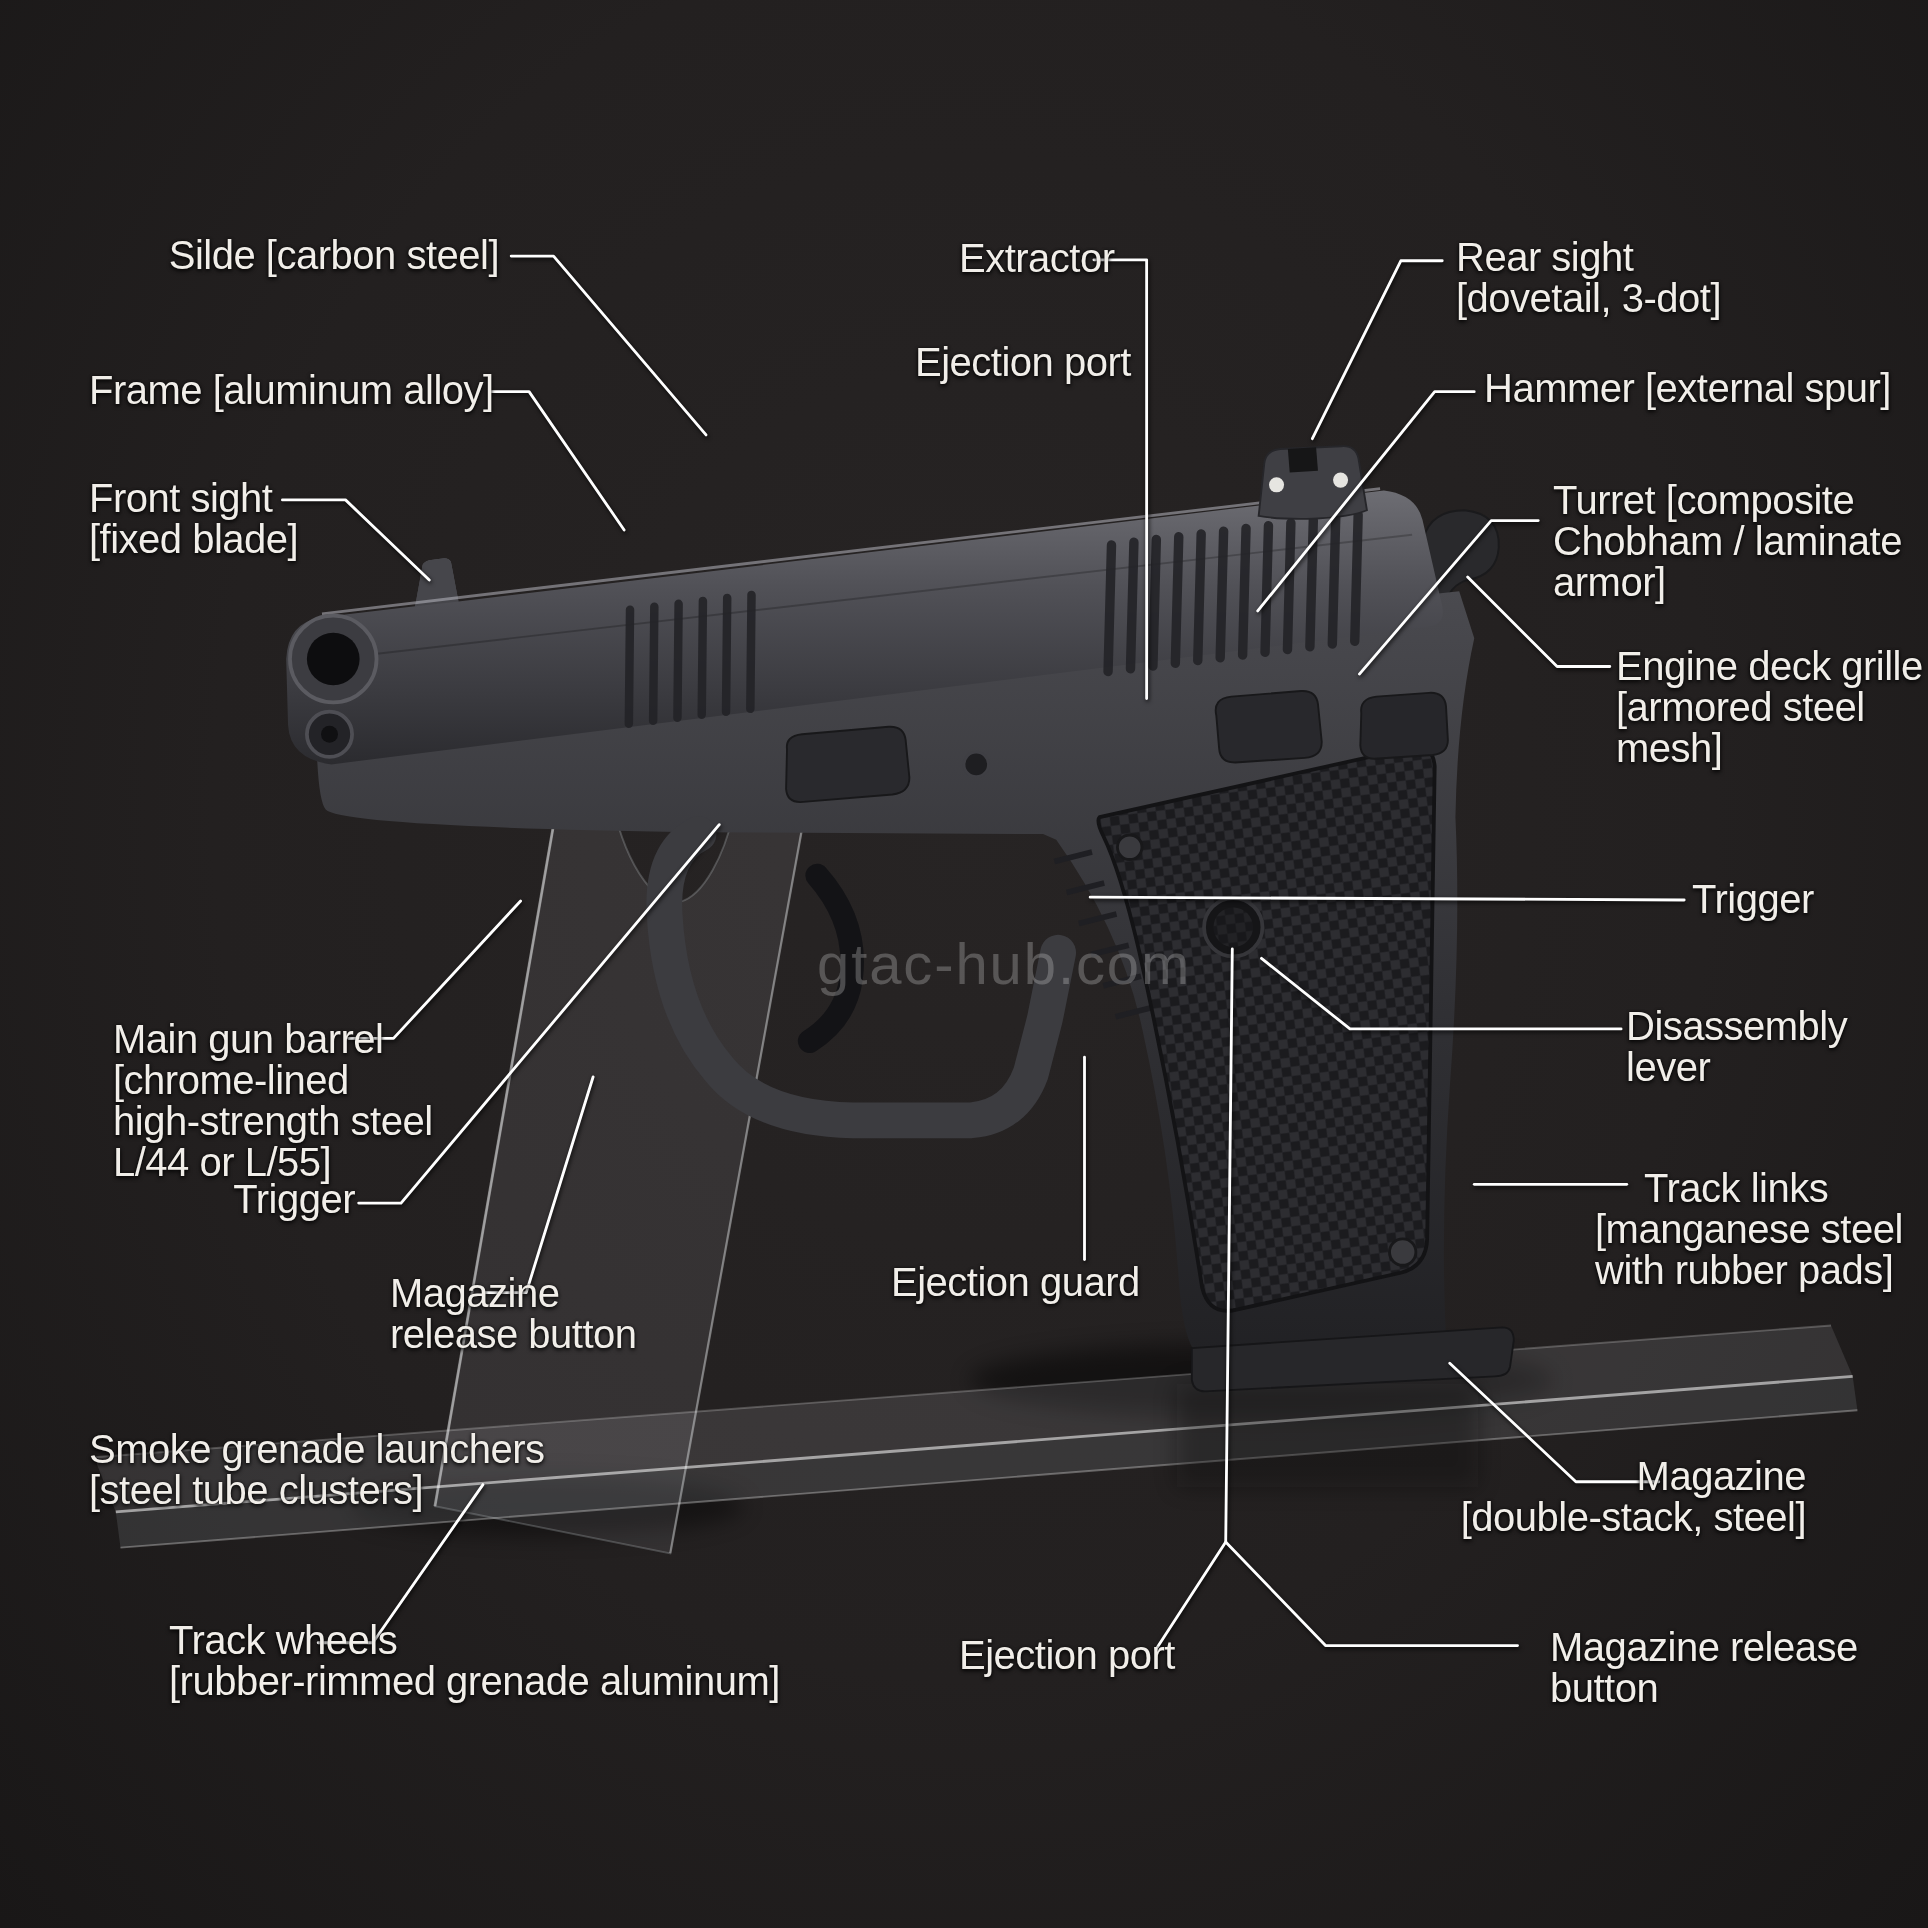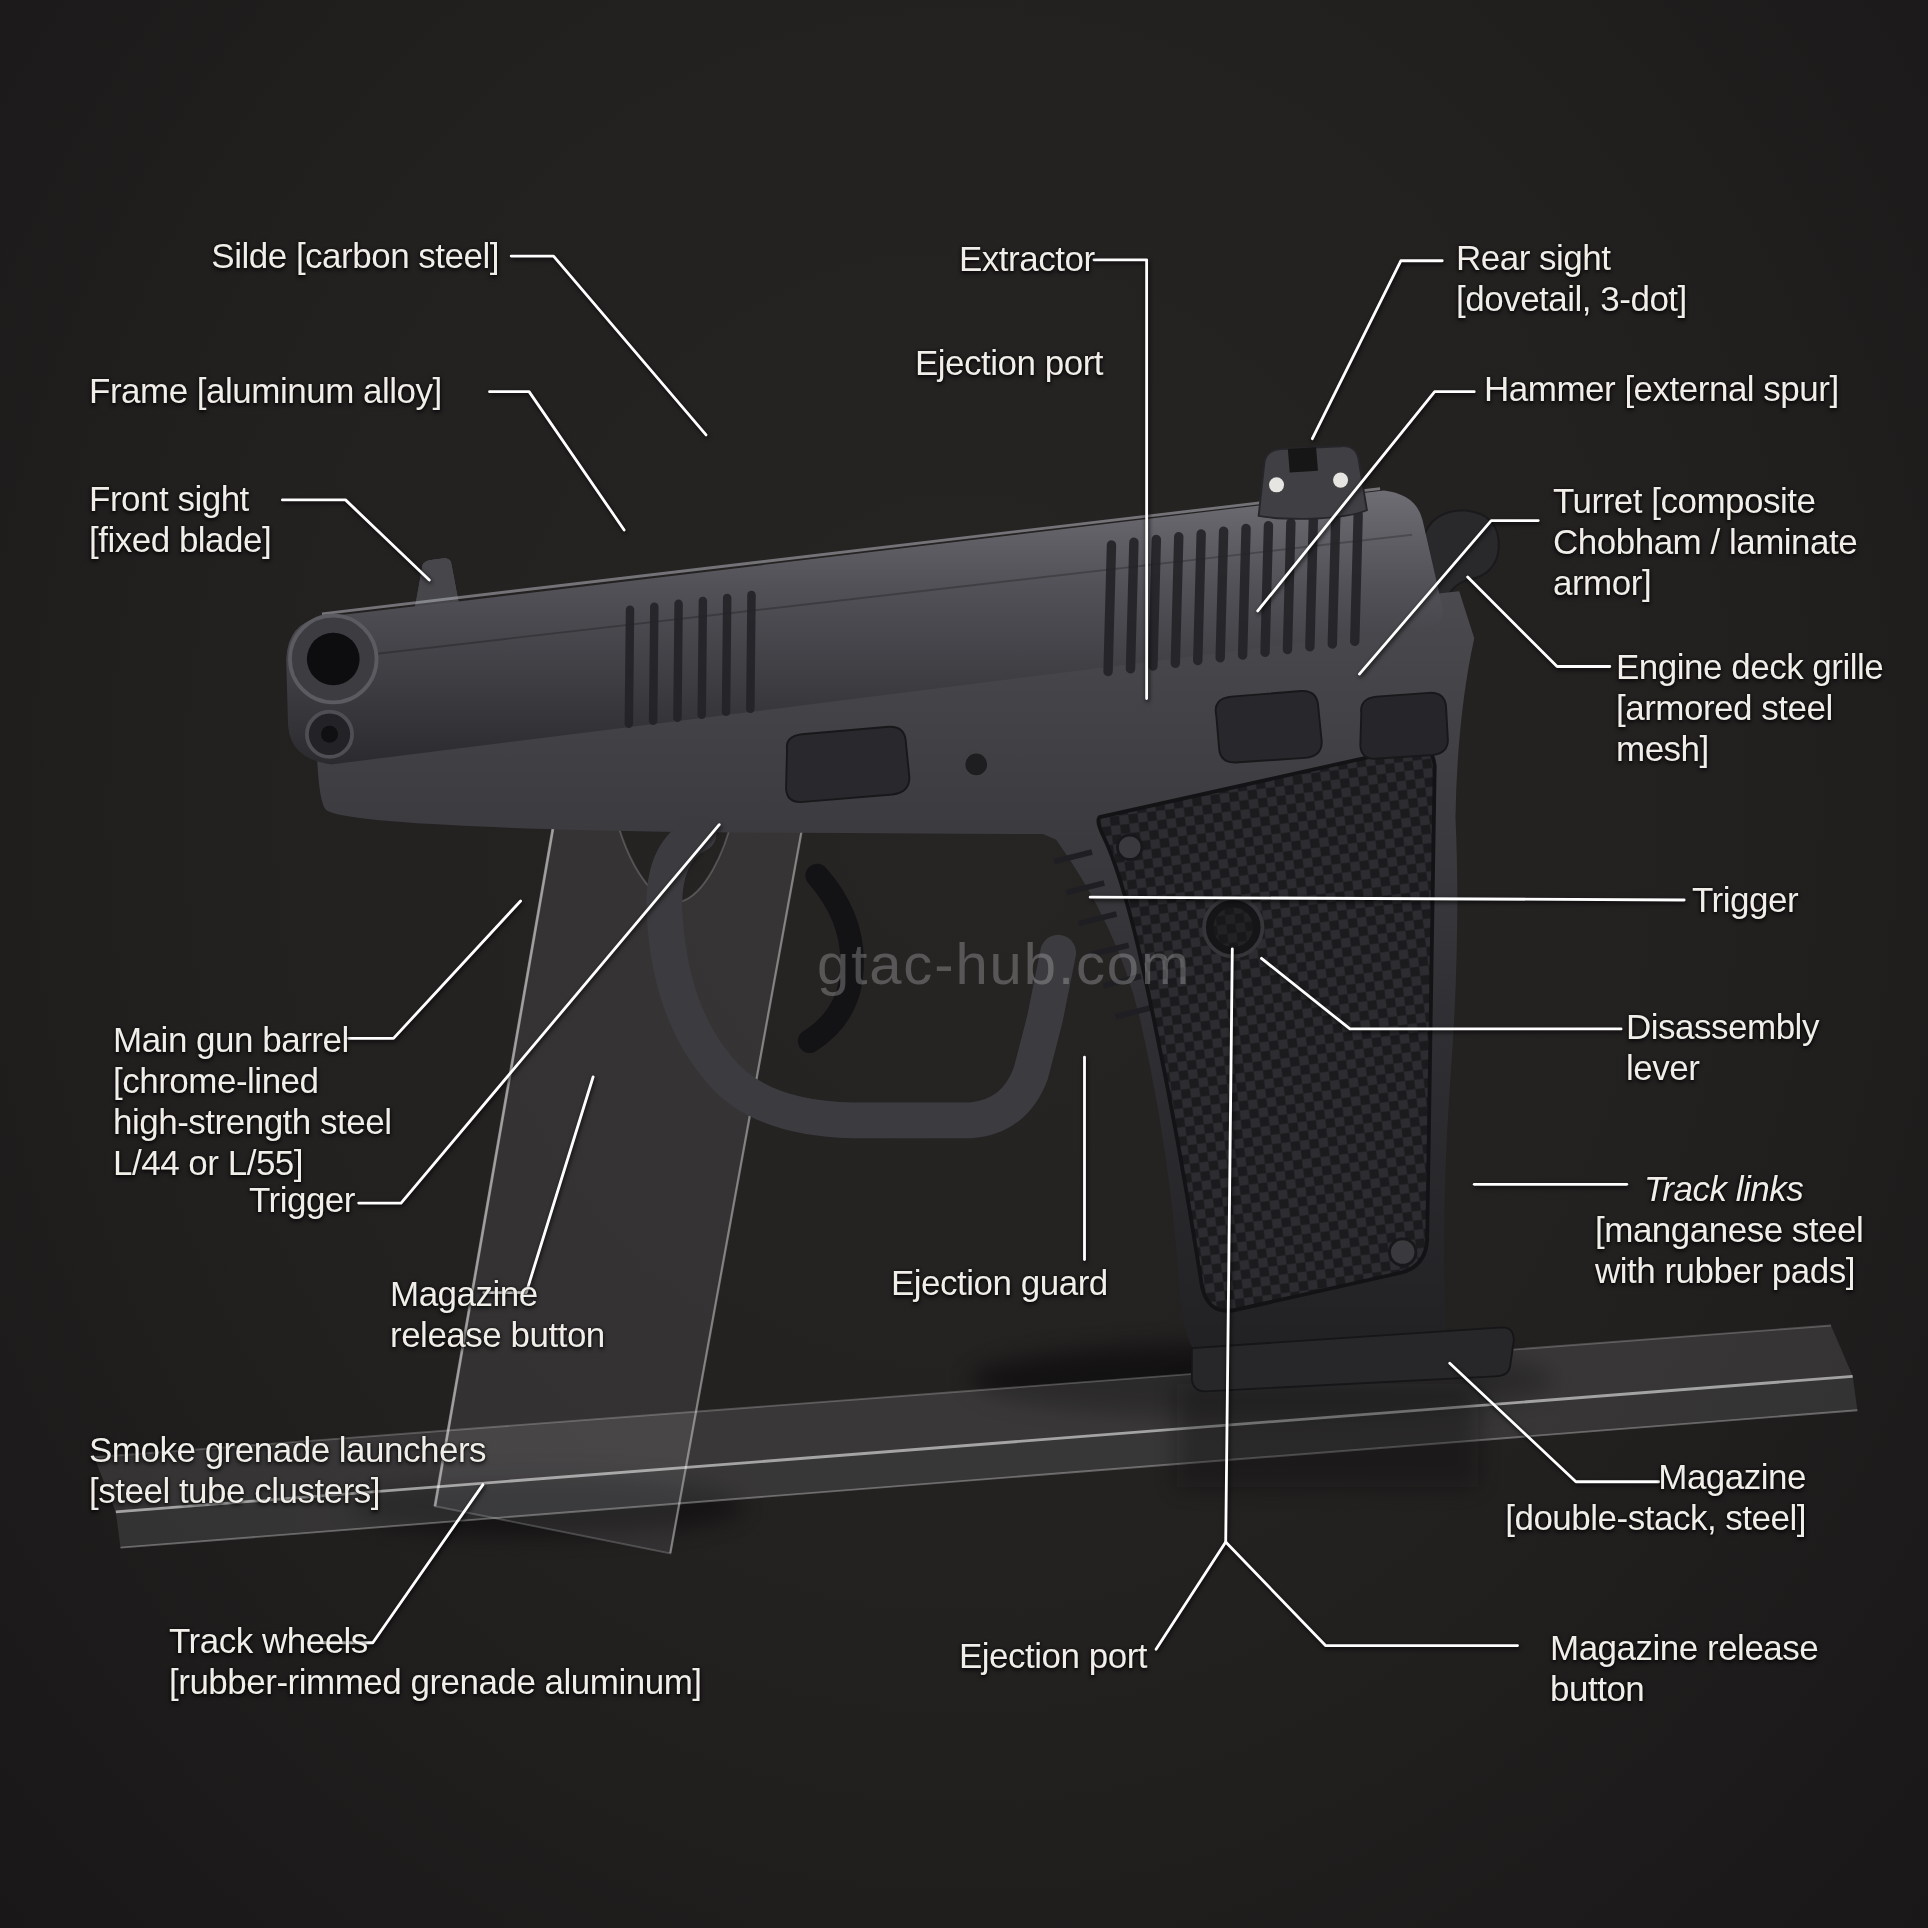--- a/index.html
+++ b/index.html
@@ -4,27 +4,27 @@
 <style>
   html,body{margin:0;padding:0;}
   body{
     width:1928px;height:1928px;position:relative;overflow:hidden;
     background:radial-gradient(ellipse at 50% 42%, #272424 0%, #232020 55%, #191717 100%);
     font-family:"Liberation Sans", sans-serif;
   }
   #scene{position:absolute;left:0;top:0;}
   .label{
     position:absolute;
-    font-size:35px;line-height:41px;letter-spacing:-0.5px;
+    font-size:40px;line-height:41px;letter-spacing:-0.5px;
     color:#f1eee9;
     text-shadow:0 1.9px 4.7px rgba(0,0,0,.9), 0 0 2.8px rgba(0,0,0,.65);
     white-space:nowrap;
   }
   .label.right{text-align:right;}
-  .label .ind{padding-left:49px;font-style:italic;}
+  .label .ind{padding-left:49px;}
   #watermark{
     position:absolute;left:817px;top:930px;
     font-size:58px;letter-spacing:1.9px;
     color:rgba(205,205,205,0.30);
     text-shadow:none;white-space:nowrap;
   }
 </style>
 </head>
 <body>
 

